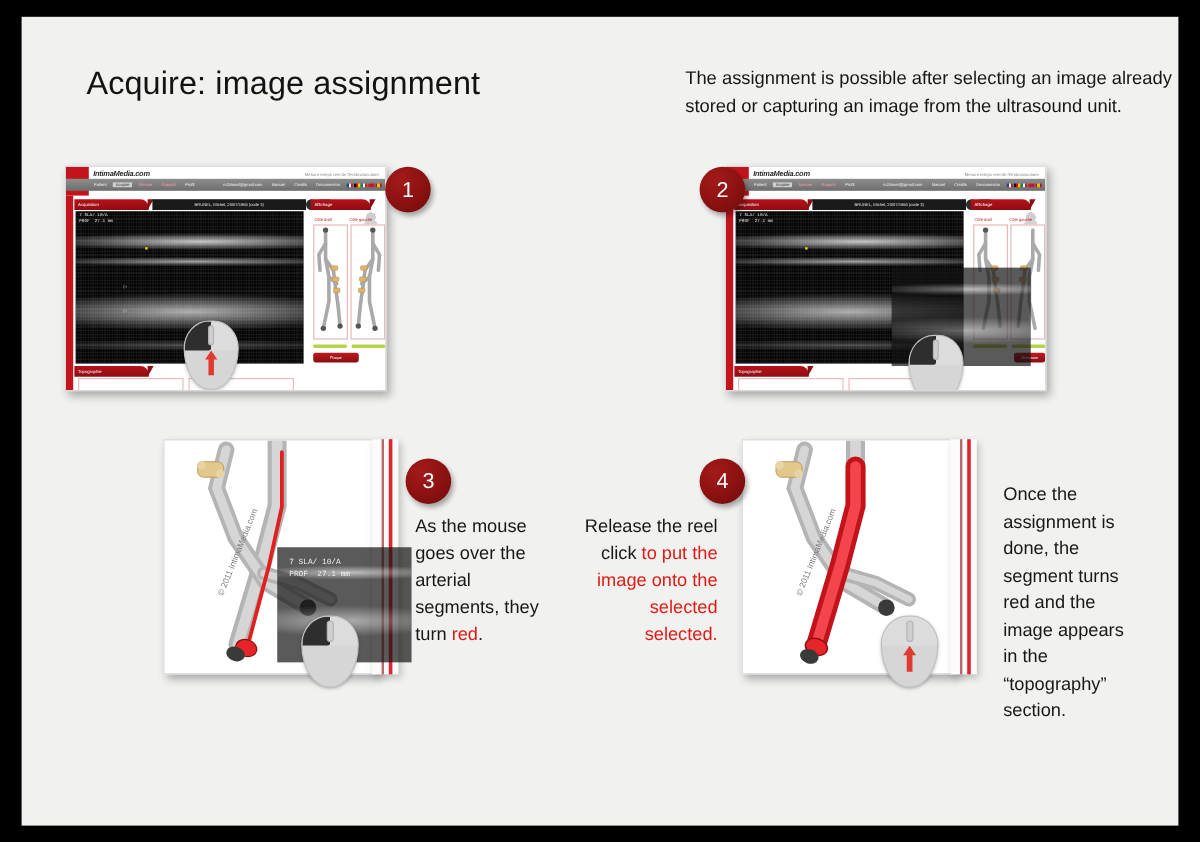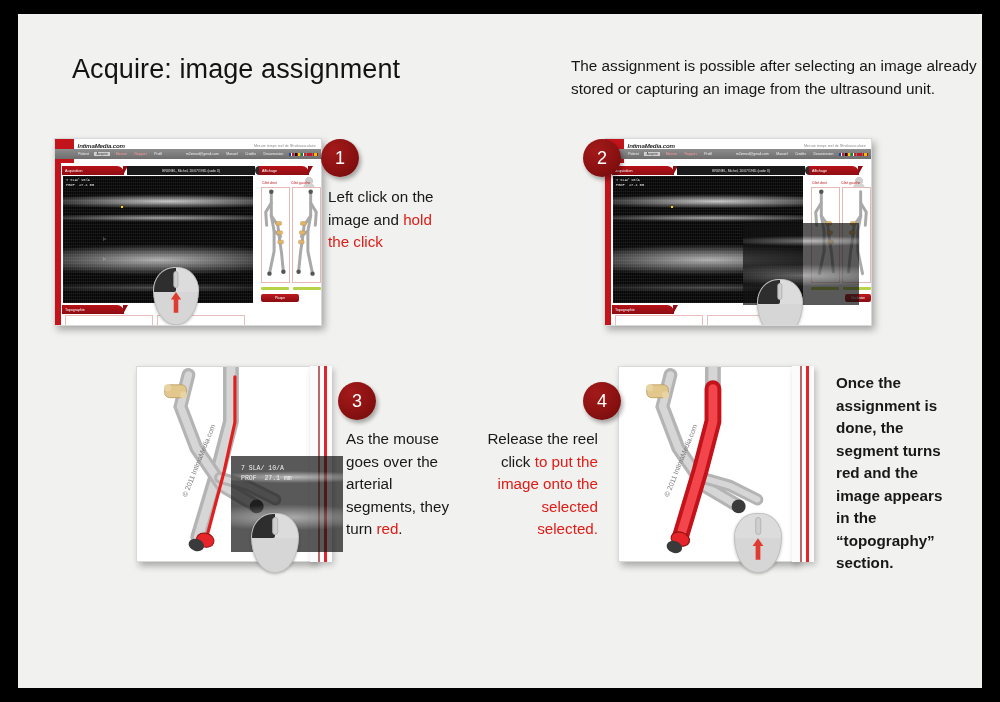--- a/index.html
+++ b/index.html
@@ -353,23 +353,20 @@
       <div class="lbtn"></div>
       <div class="rbtn"></div>
       <div class="wheel"></div>
       <svg class="arrow" viewBox="0 0 20 40">
         <polygon points="10,2 19,15 14,15 14,38 6,38 6,15 1,15" fill="#e03b30"></polygon>
       </svg>
     </div>
   </div>
 
   <div class="step-badge" style="left:303px; top:125px;">1</div>
-  <div class="step-text" style="left:310px; top:172px; width:110px;">
-    <span>Left click on the image and </span><span class="red">hold the click</span>
-  </div>
 
   <div class="shot" style="left:586px; top:124px; width:268px; height:188px;">
     <div class="app-topbar">
       <div class="redblock"></div>
       <div class="app-logo">IntimaMedia.com</div>
       <div class="app-brandright">Mesure temps reel de l'Endovasculaire</div>
       <div class="app-nav">
         <div class="tab">Patient</div>
         <div class="tab sel">Acquire</div>
         <div class="tab hl">Mesure</div>
@@ -540,15 +537,15 @@
     <svg class="arrow" viewBox="0 0 20 40">
       <polygon points="10,2 19,15 14,15 14,38 6,38 6,15 1,15" fill="#e03b30"></polygon>
     </svg>
   </div>
 
   <div class="step-badge" style="left:565px; top:368px;">4</div>
   <div class="step-text" style="left:460px; top:414px; width:120px; text-align:right;">
     <span>Release the reel click </span><span class="red">to put the image onto the selected selected.</span>
   </div>
 
-  <div class="step-text" style="left:818px; top:358px; width:116px;font-weight:bold;">Once the assignment is done, the segment turns red and the image appears in the “topography” section.</div>
+  <div class="step-text" style="left:818px; top:388px; width:116px;">Once the assignment is done, the segment turns red and the image appears in the “topography” section.</div>
 
 </div>
 
 </body></html>

